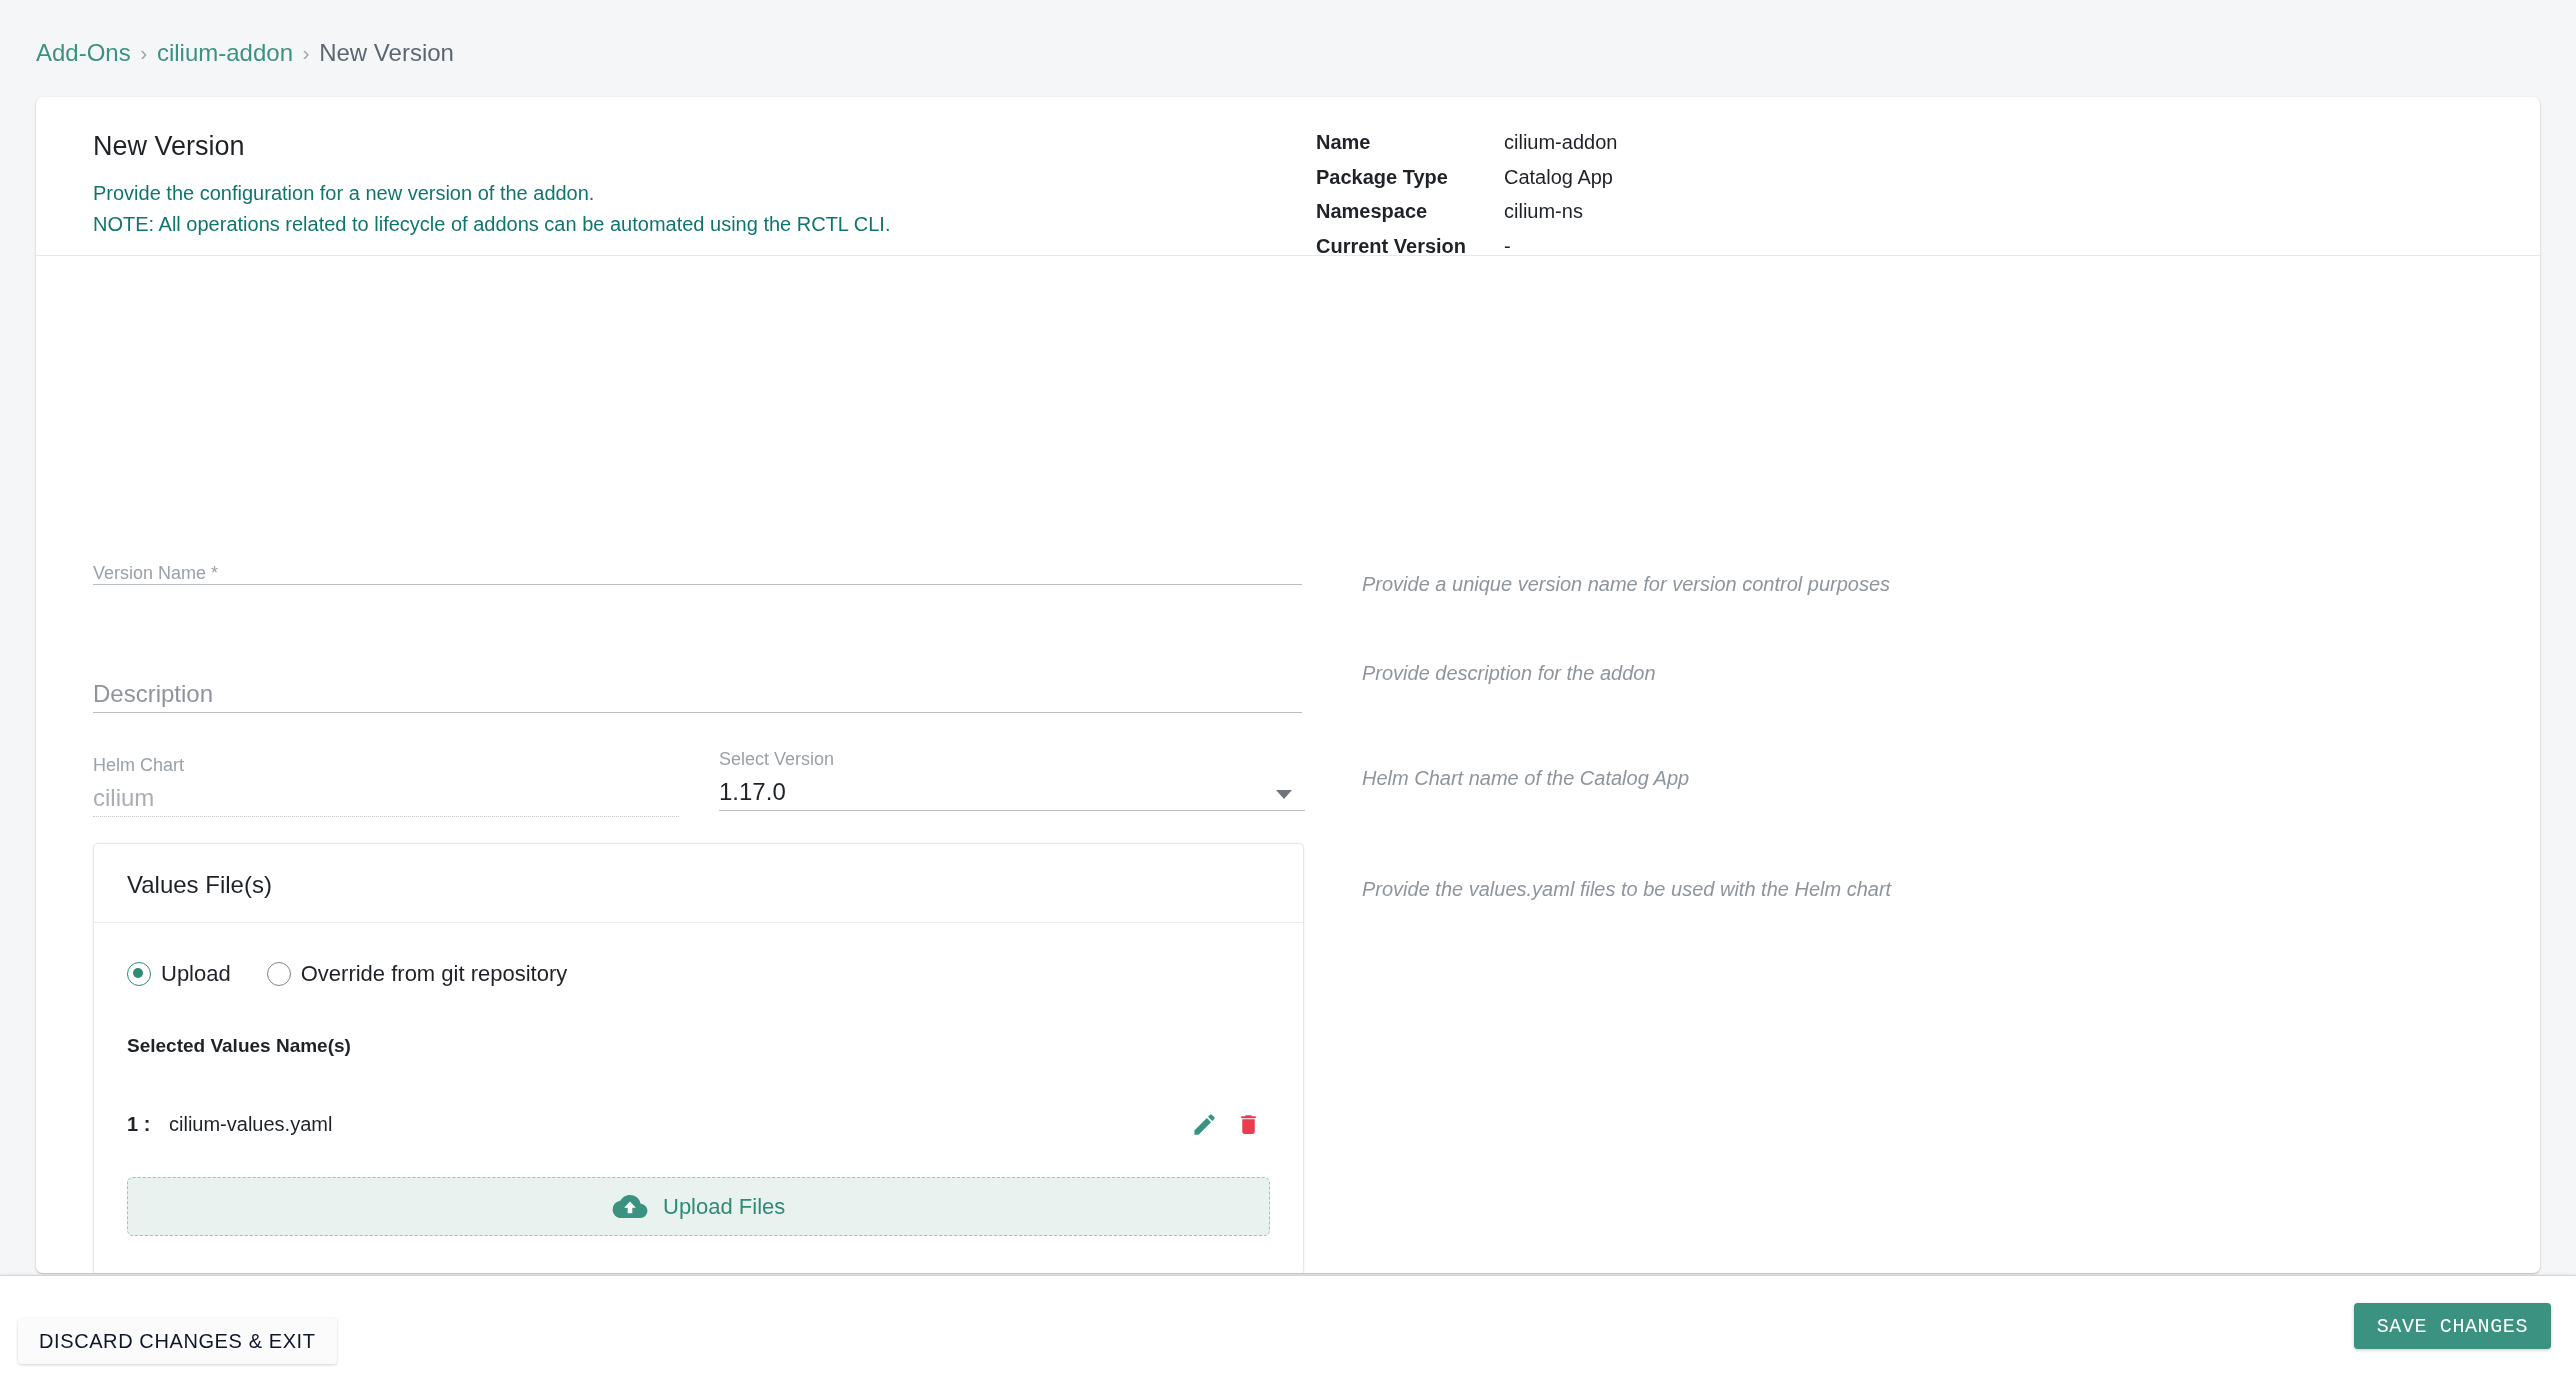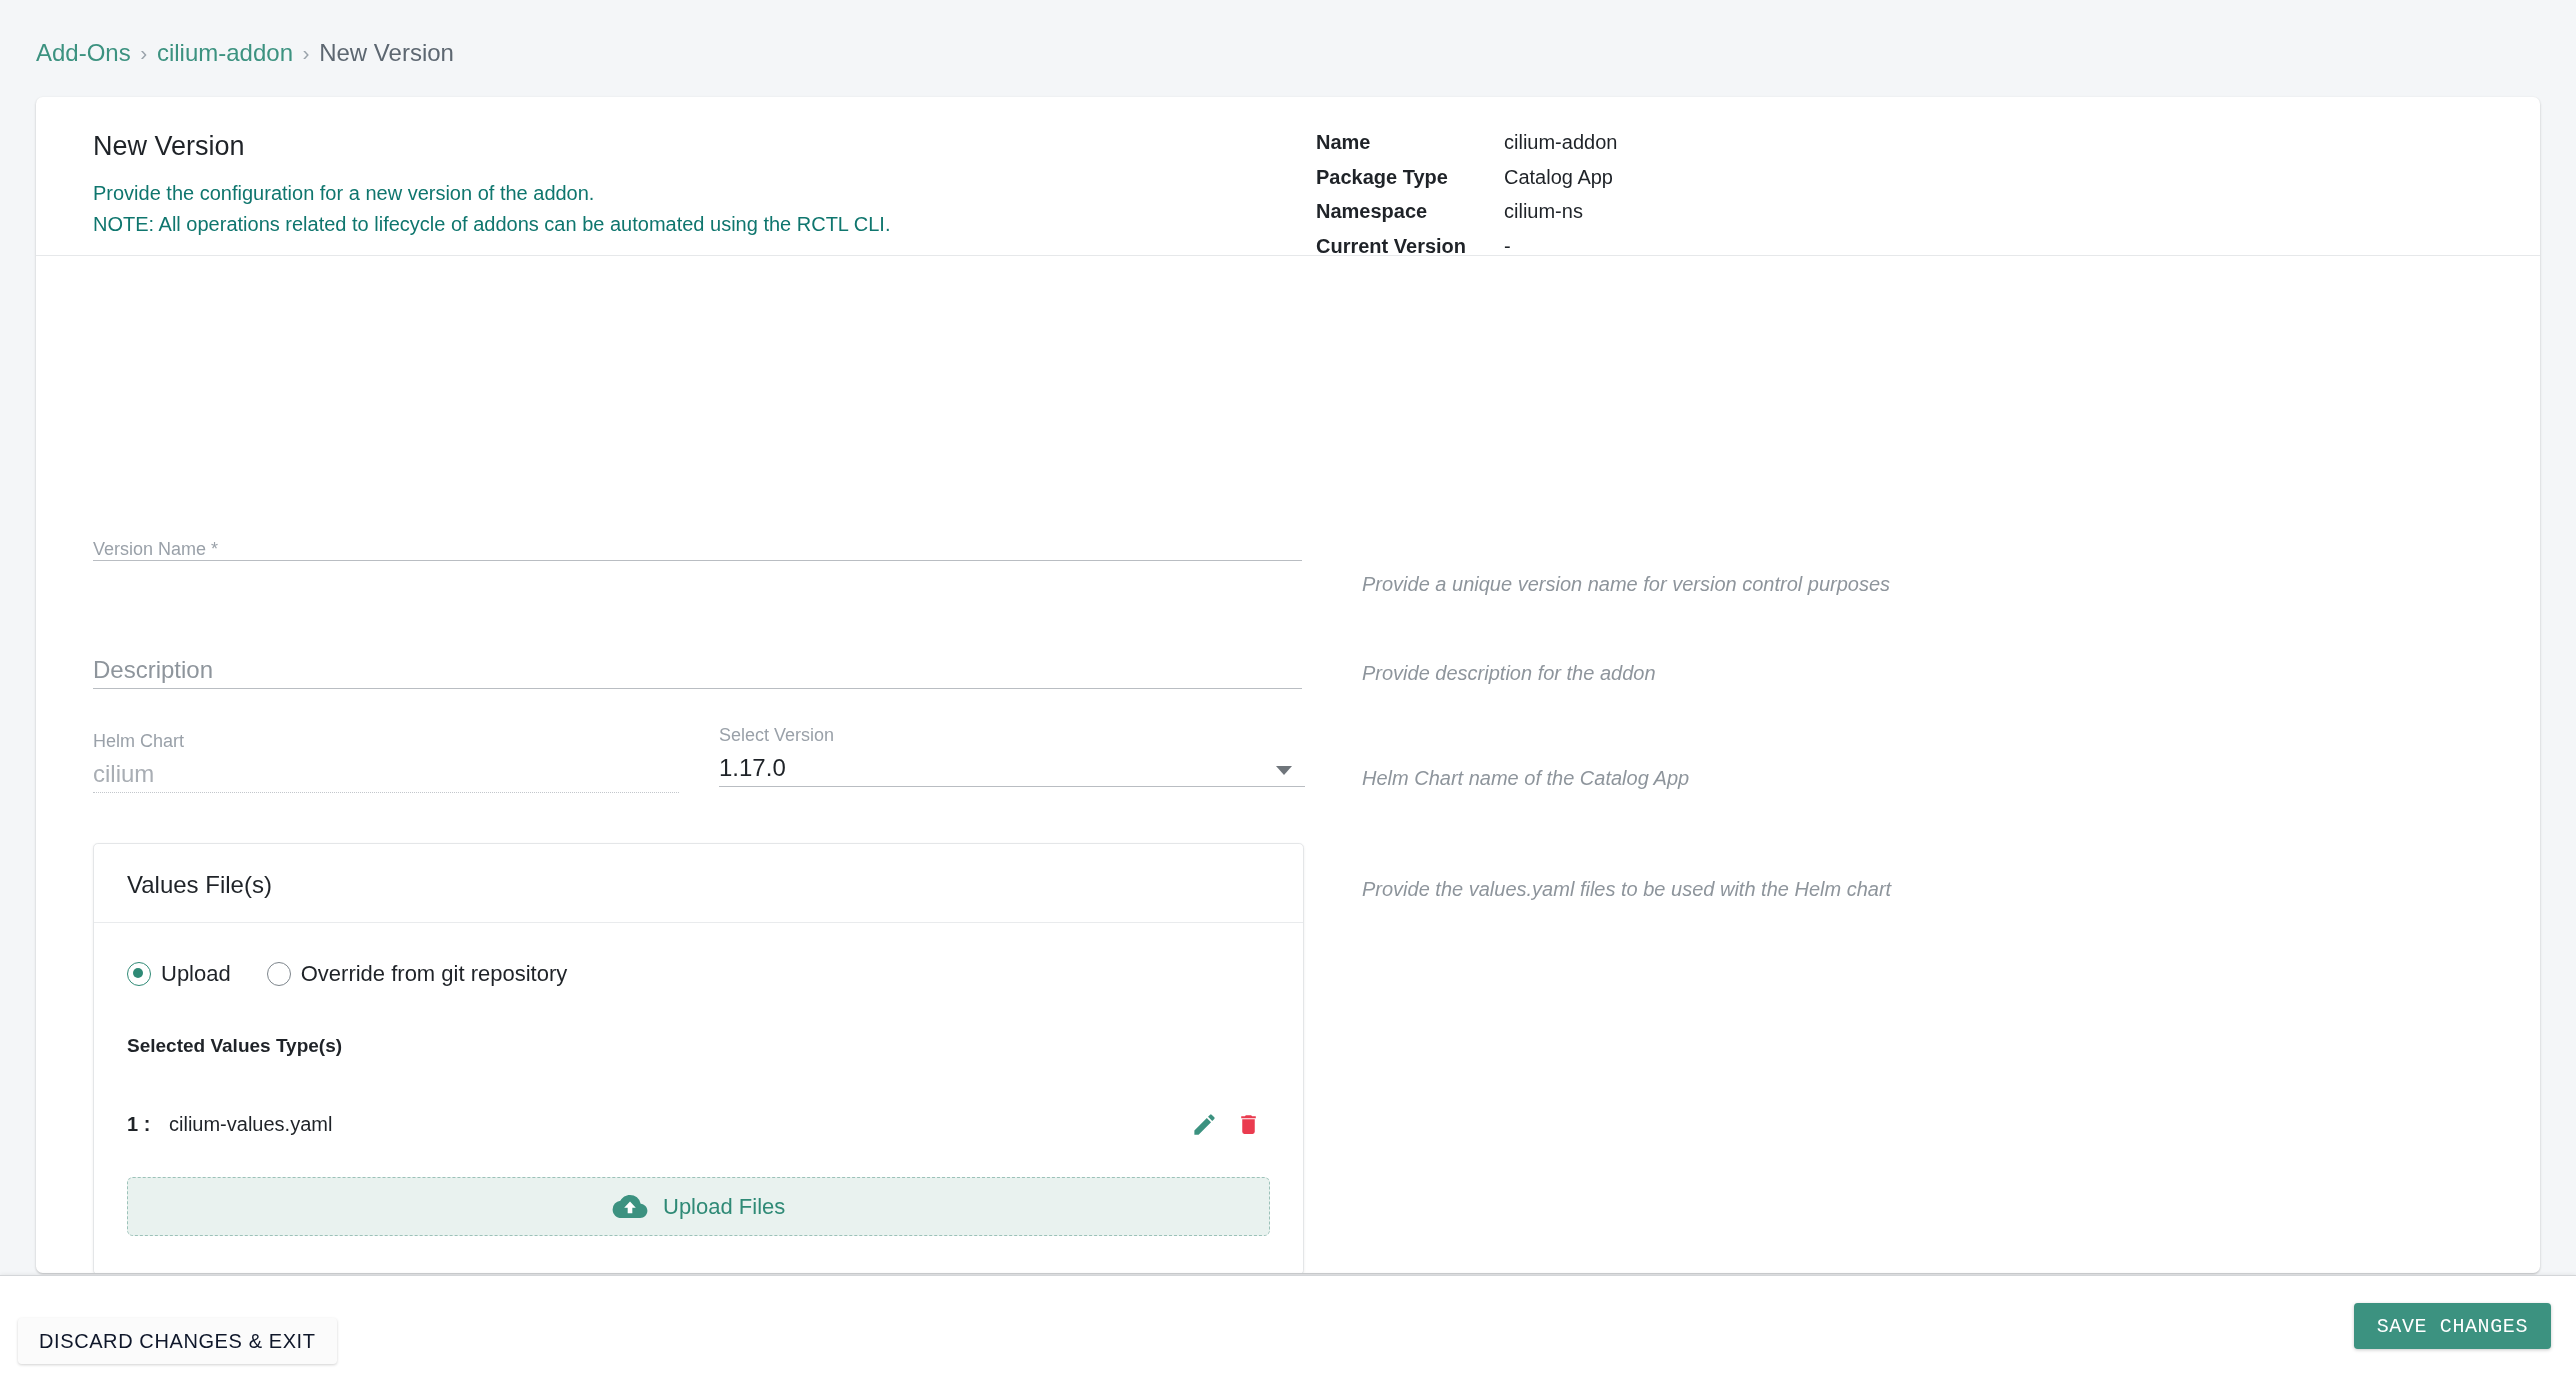--- a/index.html
+++ b/index.html
@@ -77,20 +77,21 @@
     font-size: 20px;
   }
   .sum-key { font-weight: bold; color: #1f2328; }
   .sum-val { color: #1f2328; }
 
   
   #form-body { position: relative; }
 
   .field {
     position: absolute;
+    margin-top: 24px;
   }
   .field-label {
     font-size: 18px;
     color: #9aa1a9;
     line-height: 21px;
   }
   .field-value {
     font-size: 24px;
     color: #1f2328;
     line-height: 36px;
@@ -293,21 +294,21 @@
           <div class="radio checked">
             <span class="radio-dot"></span>
             <span class="radio-label">Upload</span>
           </div>
           <div class="radio">
             <span class="radio-dot"></span>
             <span class="radio-label">Override from git repository</span>
           </div>
         </div>
 
-        <div id="selected-label">Selected Values Type(s)</div>
+        <div id="selected-label">Selected Values Name(s)</div>
 
         <div id="file-row">
           <span id="file-index">1 :</span>
           <span id="file-name">cilium-values.yaml</span>
           <span class="row-icon">
             <svg width="27" height="27" viewBox="0 0 24 24" fill="#3c9280" aria-hidden="true">
               <path d="M3 17.25V21h3.75L17.81 9.94l-3.75-3.75L3 17.25zM20.71 7.04a1 1 0 0 0 0-1.41l-2.34-2.34a1 1 0 0 0-1.41 0l-1.83 1.83 3.75 3.75 1.83-1.83z"></path>
             </svg>
           </span>
           <span class="row-icon">

